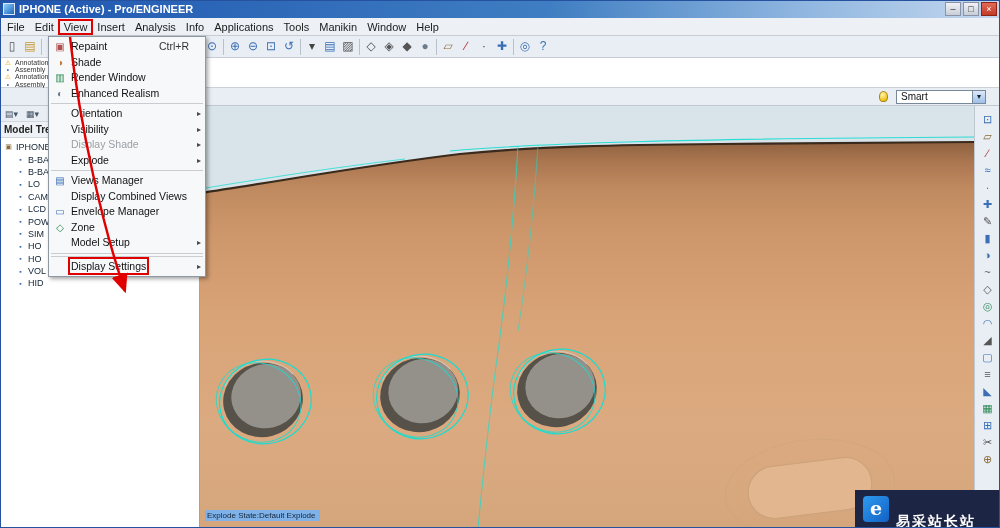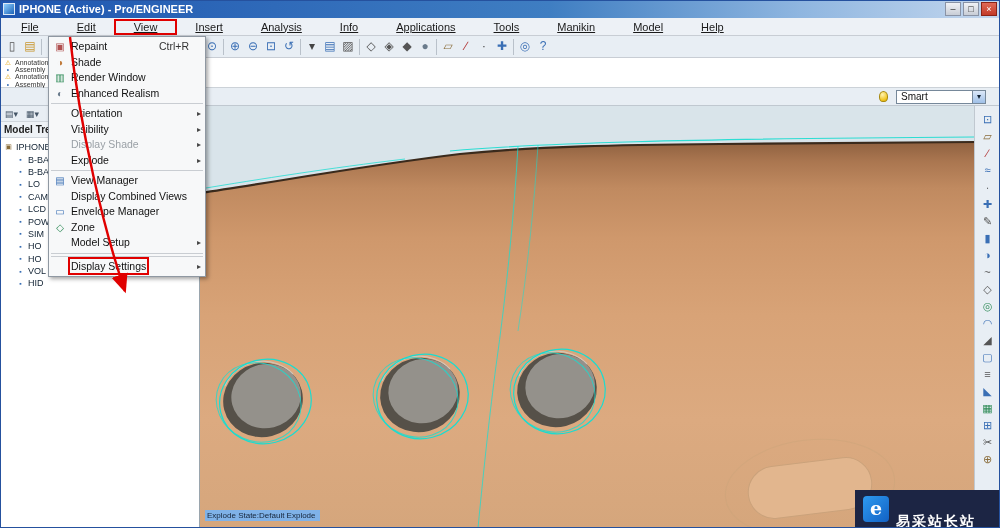--- a/index.html
+++ b/index.html
@@ -15,21 +15,21 @@
     border:1px solid #dce8f5; display:inline-block; }
   .win-controls { position:absolute; right:3px; top:2px; display:flex; gap:2px; }
   .win-btn { width:16px; height:14px; font-size:9px; line-height:12px; text-align:center;
     background:linear-gradient(#f0f2f6,#c8cdd6); border:1px solid #8a93a5; color:#222; }
   .win-btn.close { background:linear-gradient(#e06a57,#c23a28); color:#fff; border-color:#8c2417; }
 
   
   .menubar { position:absolute; left:0; top:18px; width:1000px; height:18px;
     background:#edf1f6; border-bottom:1px solid #c8cdd4; display:flex; align-items:center;
     font-size:11px; color:#1a1a1a; padding-left:2px; }
-  .mb-item { padding:1px 19px;text-decoration:underline; }
+  .mb-item { padding:1px 5px; }
   .mb-item.highlighted { outline:2px solid var(--annotation); outline-offset:-1px; }
 
   
   .toolbar { position:absolute; left:0; top:36px; width:1000px; height:22px;
     background:#e8eef4; border-bottom:1px solid #c8cdd4; display:flex; align-items:center; padding-left:3px; }
   .tb-icon { width:18px; height:18px; line-height:17px; text-align:center; font-size:12px; color:#555; }
   .tb-sep { width:1px; height:16px; background:#b9c1ca; margin:0 2px; }
 
   
   .msgarea { position:absolute; left:0; top:58px; width:1000px; height:30px;
@@ -114,21 +114,21 @@
 <div class="menubar">
     <span class="mb-item">File</span>
     <span class="mb-item">Edit</span>
     <span class="mb-item highlighted">View</span>
     <span class="mb-item">Insert</span>
     <span class="mb-item">Analysis</span>
     <span class="mb-item">Info</span>
     <span class="mb-item">Applications</span>
     <span class="mb-item">Tools</span>
     <span class="mb-item">Manikin</span>
-    <span class="mb-item">Model</span>
+    <span class="mb-item">Window</span>
     <span class="mb-item">Help</span>
   </div>
 
 <div class="toolbar">
     <span class="tb-icon" style="color: rgb(85, 85, 85);">▯</span>
     <span class="tb-icon" style="color: rgb(201, 151, 47);">▤</span>
     <span class="tb-sep"></span>
     <span class="tb-icon" style="color: rgb(58, 111, 181);">▦</span>
     <span class="tb-icon" style="color: rgb(85, 85, 85);">▥</span>
     <span class="tb-sep"></span>
@@ -340,21 +340,21 @@
     <div class="vm-item"><span class="vm-ico" style="color: rgb(176, 80, 80);">▣</span><span class="vm-label">Repaint</span><span class="vm-short">Ctrl+R</span></div>
     <div class="vm-item"><span class="vm-ico" style="color: rgb(192, 122, 58);">◑</span><span class="vm-label">Shade</span></div>
     <div class="vm-item"><span class="vm-ico" style="color: rgb(46, 139, 87);">▥</span><span class="vm-label">Render Window</span></div>
     <div class="vm-item"><span class="vm-ico" style="color: rgb(106, 123, 140);">◐</span><span class="vm-label">Enhanced Realism</span></div>
     <div class="menu-sep"></div>
     <div class="vm-item"><span class="vm-ico"></span><span class="vm-label">Orientation</span><span class="vm-arrow">▸</span></div>
     <div class="vm-item"><span class="vm-ico"></span><span class="vm-label">Visibility</span><span class="vm-arrow">▸</span></div>
     <div class="vm-item disabled"><span class="vm-ico"></span><span class="vm-label">Display Shade</span><span class="vm-arrow">▸</span></div>
     <div class="vm-item"><span class="vm-ico"></span><span class="vm-label">Explode</span><span class="vm-arrow">▸</span></div>
     <div class="menu-sep"></div>
-    <div class="vm-item"><span class="vm-ico" style="color: rgb(58, 111, 181);">▤</span><span class="vm-label">View Manager</span></div>
+    <div class="vm-item"><span class="vm-ico" style="color: rgb(58, 111, 181);">▤</span><span class="vm-label">Views Manager</span></div>
     <div class="vm-item"><span class="vm-ico"></span><span class="vm-label">Display Combined Views</span></div>
     <div class="vm-item"><span class="vm-ico" style="color: rgb(58, 111, 181);">▭</span><span class="vm-label">Envelope Manager</span></div>
     <div class="vm-item"><span class="vm-ico" style="color: rgb(46, 139, 87);">◇</span><span class="vm-label">Zone</span></div>
     <div class="vm-item"><span class="vm-ico"></span><span class="vm-label">Model Setup</span><span class="vm-arrow">▸</span></div>
     <div class="menu-sep"></div>
     <div class="menu-sep"></div>
     <div class="vm-item highlighted"><span class="vm-ico"></span><span class="vm-label">Display Settings</span><span class="vm-arrow">▸</span></div>
   </div>
 
 <svg class="annot-layer" width="1000" height="528">

